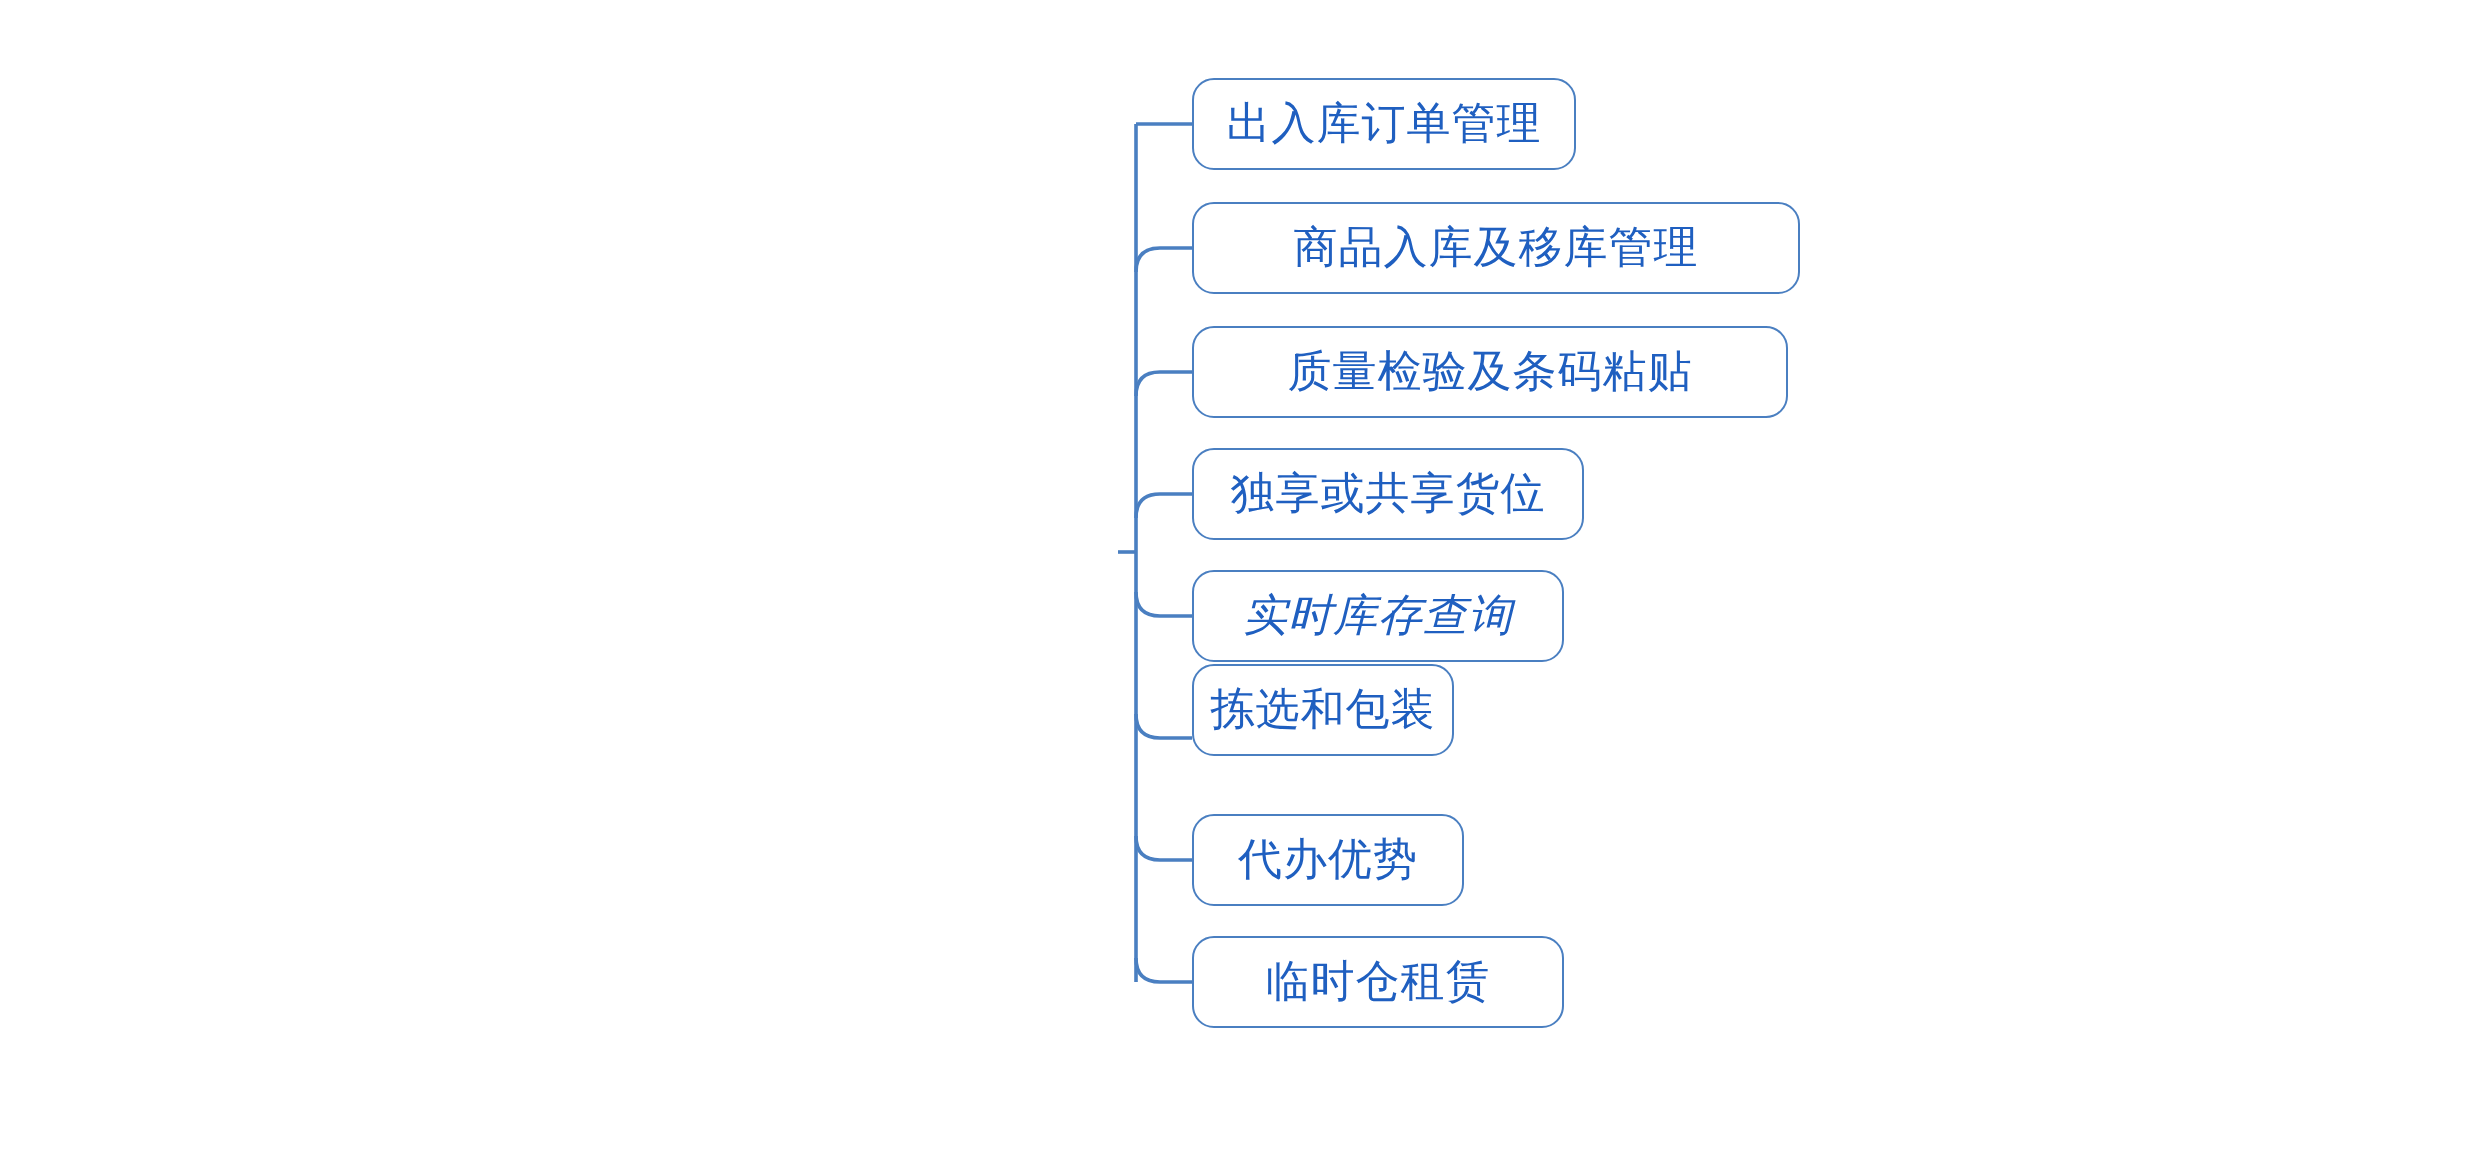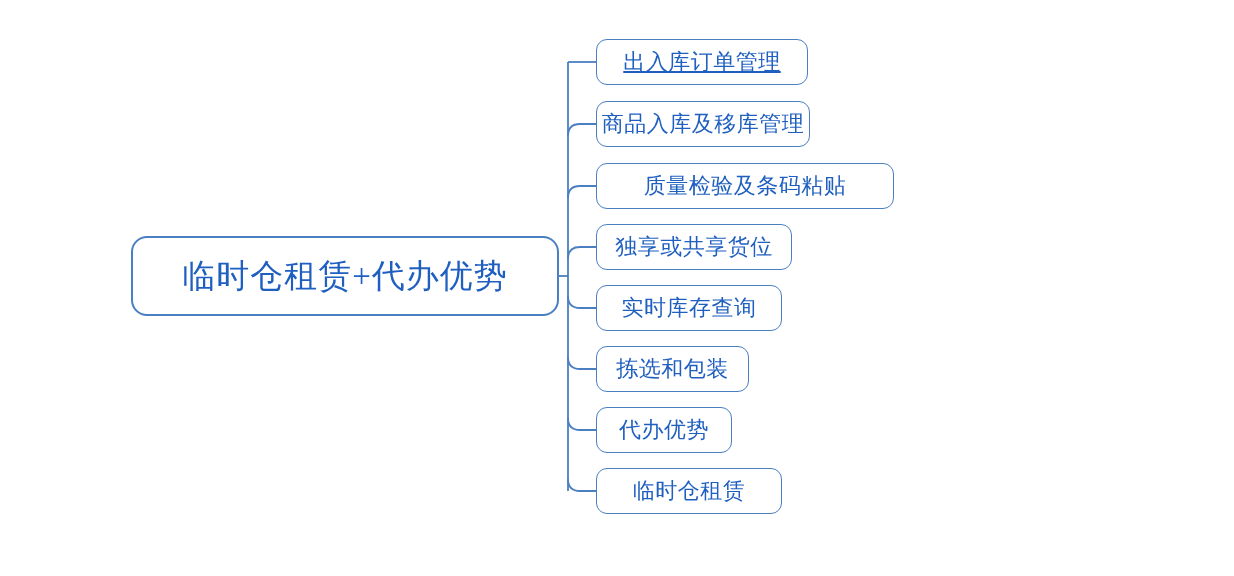--- a/index.html
+++ b/index.html
@@ -65,41 +65,38 @@
       <path d="M 568 62 L 596 62" fill="none" stroke="#4a7fc1" stroke-width="1.8"></path>
       <path d="M 568 136 Q 568 124 580 124 L 596 124" fill="none" stroke="#4a7fc1" stroke-width="1.8"></path>
       <path d="M 568 198 Q 568 186 580 186 L 596 186" fill="none" stroke="#4a7fc1" stroke-width="1.8"></path>
       <path d="M 568 259 Q 568 247 580 247 L 596 247" fill="none" stroke="#4a7fc1" stroke-width="1.8"></path>
       <path d="M 568 296 Q 568 308 580 308 L 596 308" fill="none" stroke="#4a7fc1" stroke-width="1.8"></path>
       <path d="M 568 357 Q 568 369 580 369 L 596 369" fill="none" stroke="#4a7fc1" stroke-width="1.8"></path>
       <path d="M 568 418 Q 568 430 580 430 L 596 430" fill="none" stroke="#4a7fc1" stroke-width="1.8"></path>
       <path d="M 568 479 Q 568 491 580 491 L 596 491" fill="none" stroke="#4a7fc1" stroke-width="1.8"></path>
     </svg>
 
-  <div class="node node-root" style="left: 131px; top: 236px; width: 428px; height: 80px;">
-    <span>临时仓租赁+代办优势</span>
-  </div>
 
   <div id="children-layer">
-      <div class="node node-child" style="left: 596px; top: 39px; width: 212px; text-decoration: underline;">
+      <div class="node node-child" style="left: 596px; top: 39px; width: 192px;">
         <span>出入库订单管理</span>
       </div>
-      <div class="node node-child" style="left: 596px; top: 101px; width: 214px;">
+      <div class="node node-child" style="left: 596px; top: 101px; width: 304px;">
         <span>商品入库及移库管理</span>
       </div>
       <div class="node node-child" style="left: 596px; top: 163px; width: 298px;">
         <span>质量检验及条码粘贴</span>
       </div>
       <div class="node node-child" style="left: 596px; top: 224px; width: 196px;">
         <span>独享或共享货位</span>
       </div>
-      <div class="node node-child" style="left: 596px; top: 285px; width: 186px;">
+      <div class="node node-child" style="left: 596px; top: 285px; width: 186px; font-style: italic;">
         <span>实时库存查询</span>
       </div>
-      <div class="node node-child" style="left: 596px; top: 346px; width: 153px;">
+      <div class="node node-child" style="left: 596px; top: 332px; width: 131px;">
         <span>拣选和包装</span>
       </div>
       <div class="node node-child" style="left: 596px; top: 407px; width: 136px;">
         <span>代办优势</span>
       </div>
       <div class="node node-child" style="left: 596px; top: 468px; width: 186px;">
         <span>临时仓租赁</span>
       </div>
     </div>
 

